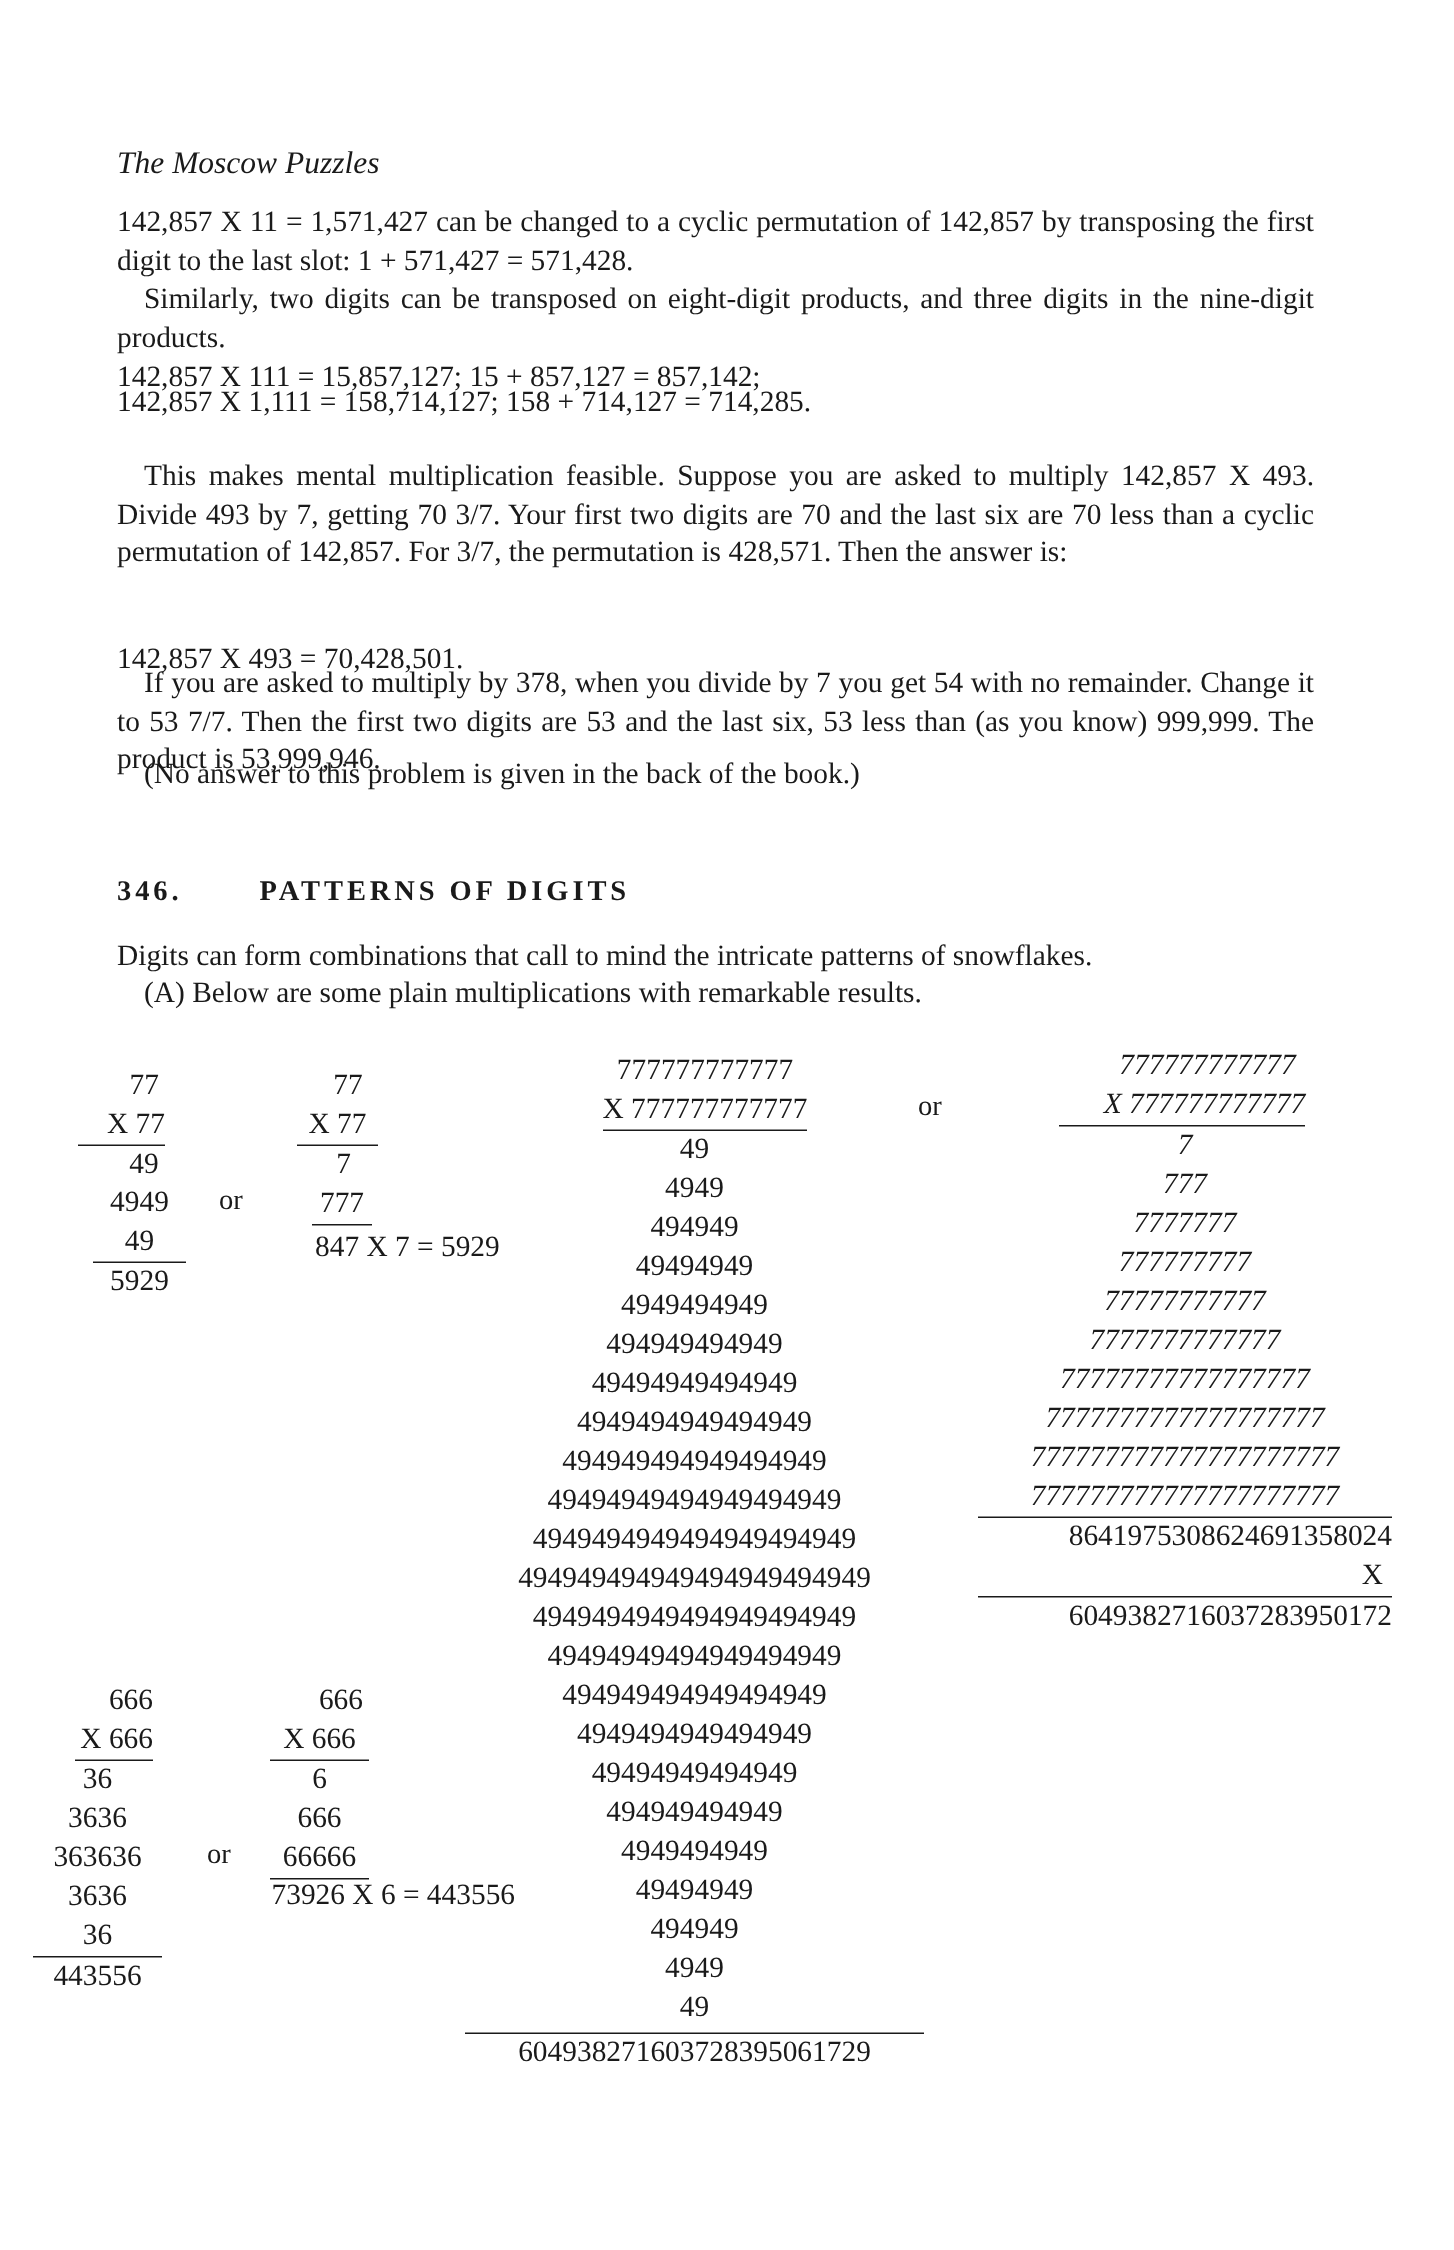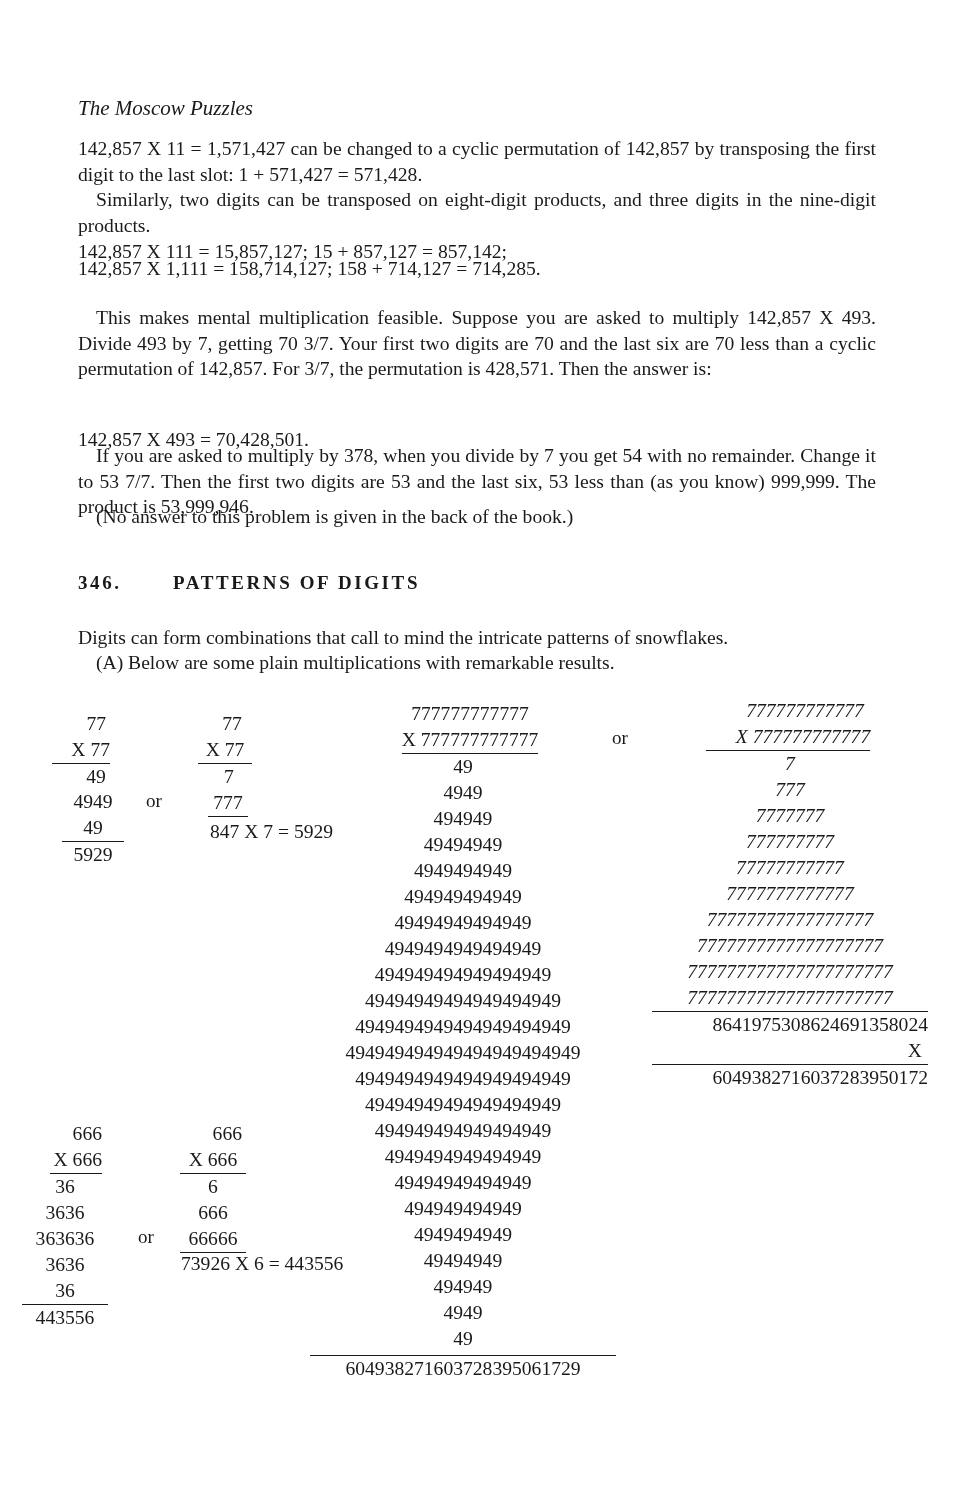--- a/index.html
+++ b/index.html
@@ -4,21 +4,21 @@
 <style>
   html, body { margin: 0; padding: 0; background: #ffffff; }
   body { width: 969px; height: 1500px; position: relative; overflow: hidden;
          font-family: "Liberation Serif", "DejaVu Serif", serif; color: #1a1a1a; }
   .abs { position: absolute; }
   .running-head { left: 78px; top: 96px; font-style: italic; font-size: 21px; text-align: right; }
   .para { position: absolute; left: 78px; width: 798px; font-size: 19.6px; line-height: 25.5px; text-align: justify; }
   .para.indent { text-indent: 18px; }
   .eq { position: absolute; left: 78px; width: 798px; font-size: 19.6px; line-height: 25.5px; }
   .heading { position: absolute; left: 78px; top: 572px; font-size: 19px; font-weight: bold; letter-spacing: 2.6px; }
-  .heading .num { display: inline-block; width: 95px; }
+  .heading .num { display: inline-block; width: 95px; margin-top: 12px; }
   .col { position: absolute; font-size: 19.6px; line-height: 26px; }
   .col .row { white-space: nowrap; }
   .right { text-align: right; }
   .center { text-align: center; }
   .ul { border-bottom: 1.4px solid #1a1a1a; }
   .ol { border-top: 1.4px solid #1a1a1a; }
   .or { position: absolute; font-size: 19px; }
   .seven { font-style: italic; }
 </style>
 </head>

